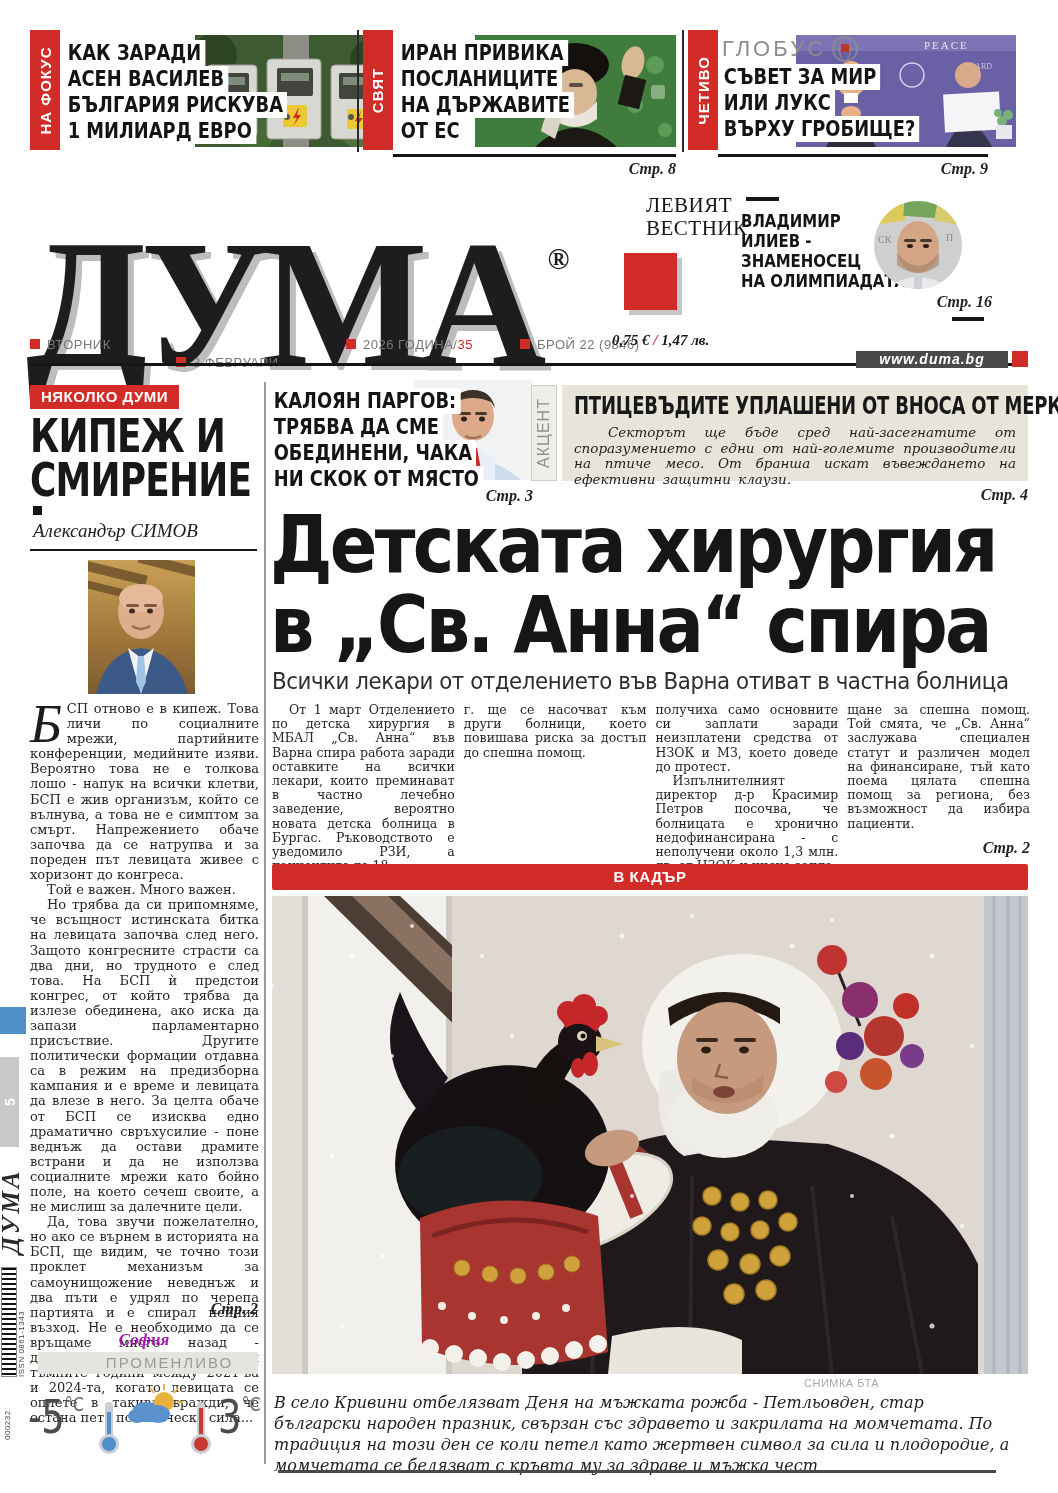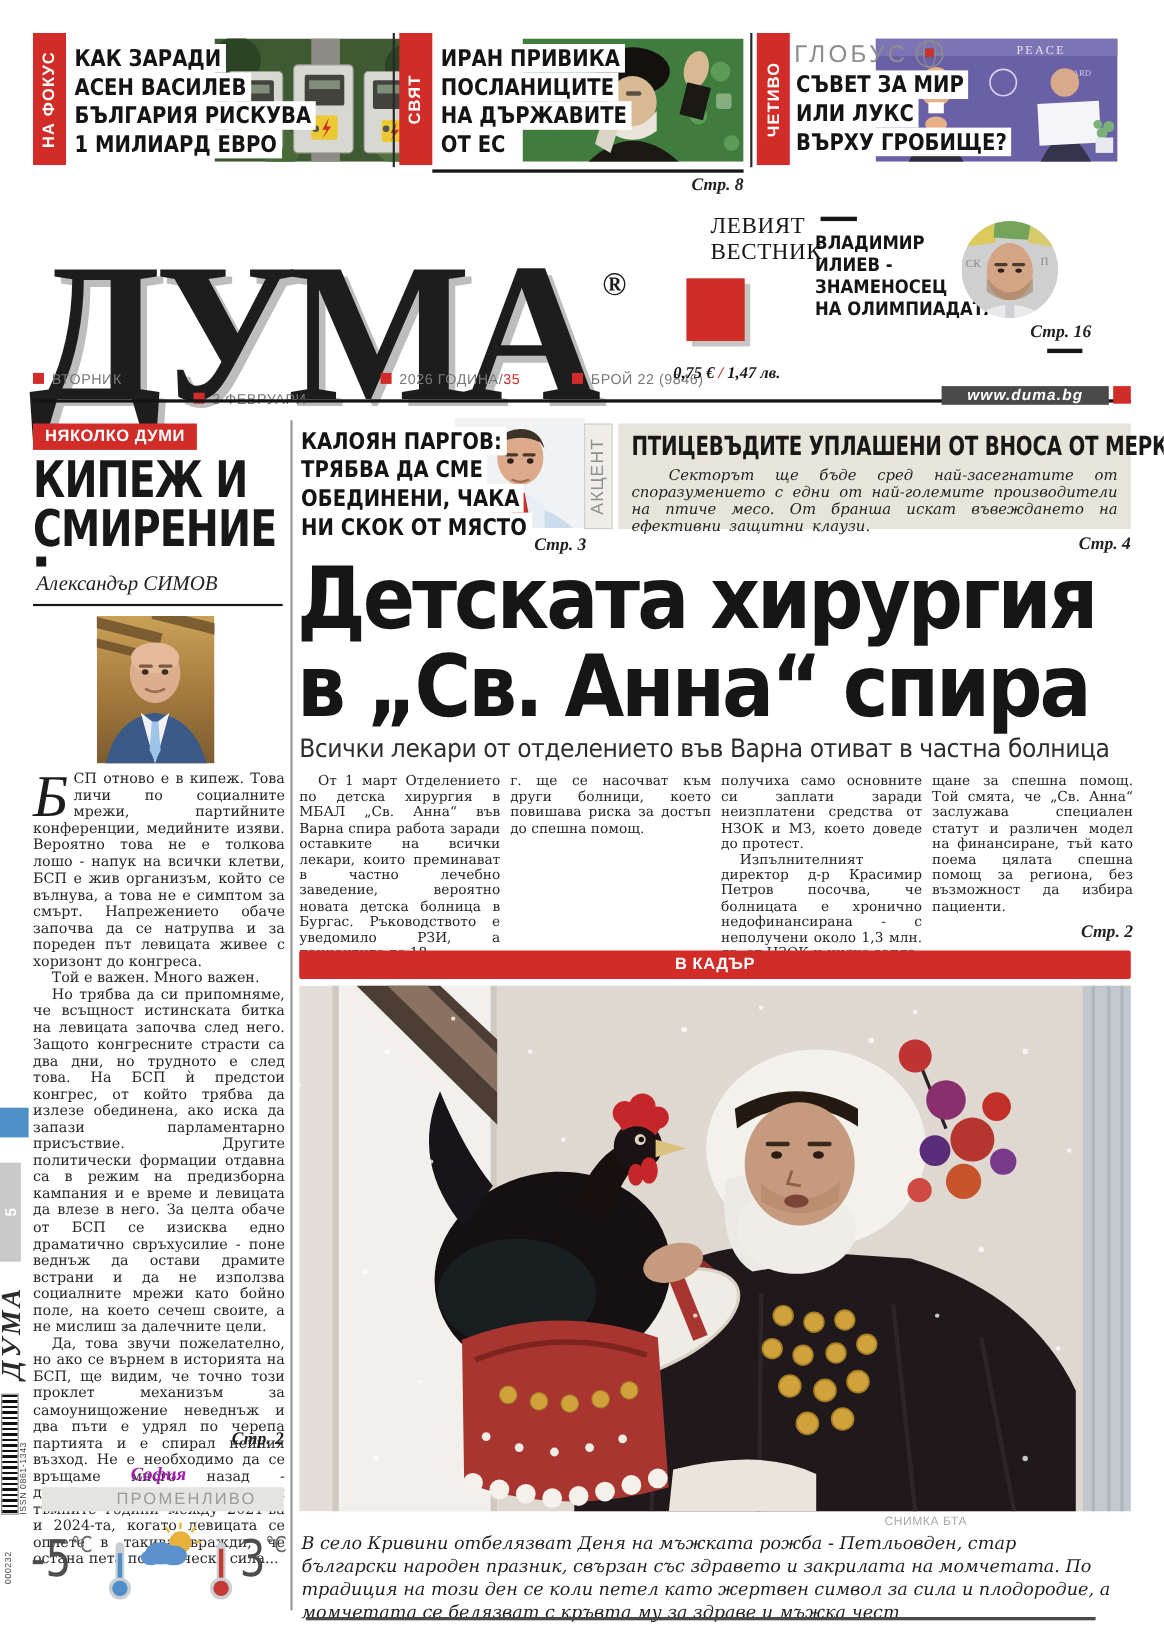--- a/index.html
+++ b/index.html
@@ -236,20 +236,21 @@
             <rect x="11" y="10" width="8" height="8" fill="#c4332c"></rect>
           </svg>
         </div>
       </div>
       <div class="tt-title" style="left:4px; top:34px;">
         <span>СЪВЕТ ЗА МИР</span>
         <span>ИЛИ ЛУКС</span>
         <span>ВЪРХУ ГРОБИЩЕ?</span>
       </div>
     </div>
+    <div class="tt-foot" style="right:40px;"><span class="pgref">Стр. 9</span></div>
   </div>
 
   <div class="abs duma-logo" style="left:26px; top:184px;"><span>ДУМА</span><sup>®</sup></div>
 
   <div class="abs tagline" style="left:646px; top:194px;">
     <div>ЛЕВИЯТ</div>
     <div>ВЕСТНИК</div>
   </div>
 
   <div class="abs red-period" style="left:624px; top:253px; width:53px; height:57px;"></div>

